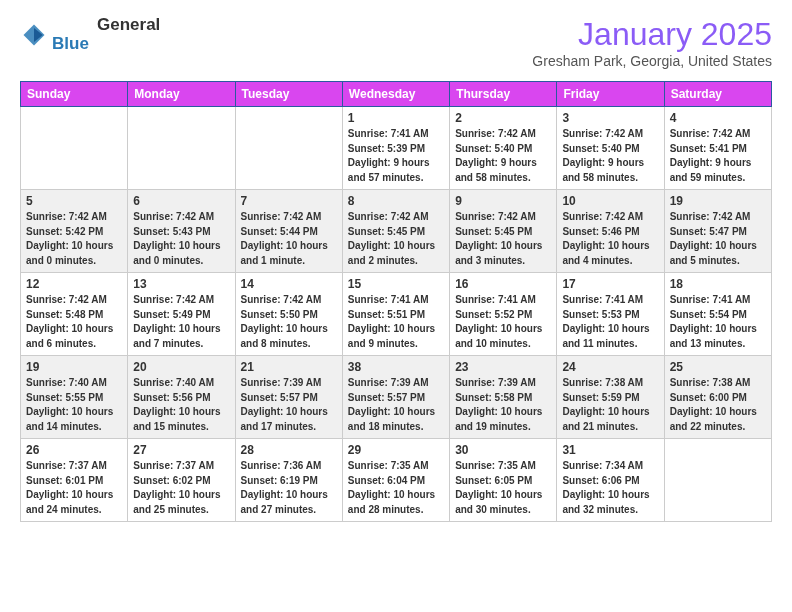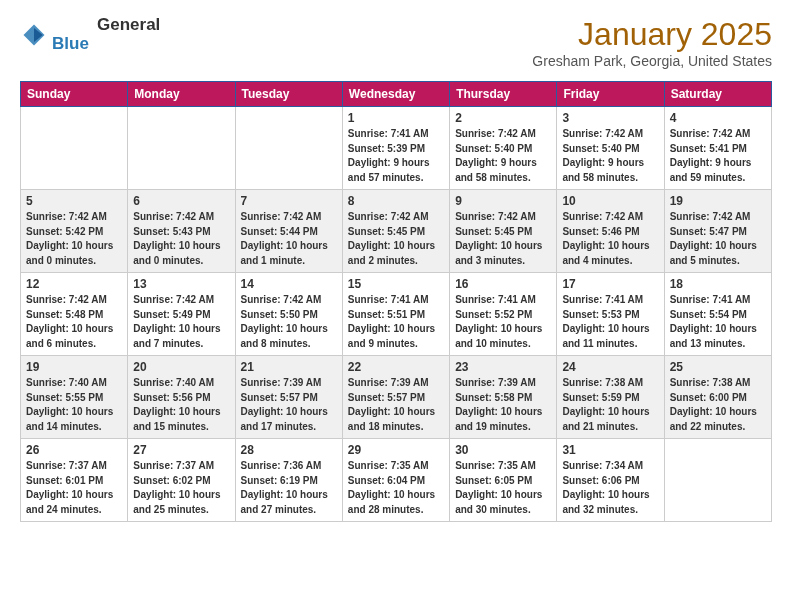--- a/index.html
+++ b/index.html
@@ -40,33 +40,33 @@
     .logo-icon {
       width: 28px;
       height: 28px;
     }
     .title-block {
       text-align: right;
     }
     .month-title {
       font-size: 32px;
       font-weight: normal;
-      color: #a16207;
+      color: #8b5cf6;
     }
     .location {
       font-size: 14px;
       color: #555;
     }
     .calendar {
       width: 100%;
       border-collapse: collapse;
       border: 1px solid #ccc;
     }
     .calendar th {
-      background: #be185d;
+      background: #d946ef;
       color: #fff;
       font-size: 12px;
       font-weight: bold;
       padding: 5px 6px;
       text-align: left;
       border: 1px solid #2a5aa0;
     }
     .calendar td {
       width: 14.28%;
       vertical-align: top;
@@ -280,21 +280,21 @@
 and 15 minutes.</div>
         </td>
         <td>
           <span class="day-num">21</span>
           <div class="day-info" style="white-space: pre-line;">Sunrise: 7:39 AM
 Sunset: 5:57 PM
 Daylight: 10 hours
 and 17 minutes.</div>
         </td>
         <td>
-          <span class="day-num">22</span>
+          <span class="day-num">38</span>
           <div class="day-info" style="white-space: pre-line;">Sunrise: 7:39 AM
 Sunset: 5:57 PM
 Daylight: 10 hours
 and 18 minutes.</div>
         </td>
         <td>
           <span class="day-num">23</span>
           <div class="day-info" style="white-space: pre-line;">Sunrise: 7:39 AM
 Sunset: 5:58 PM
 Daylight: 10 hours

